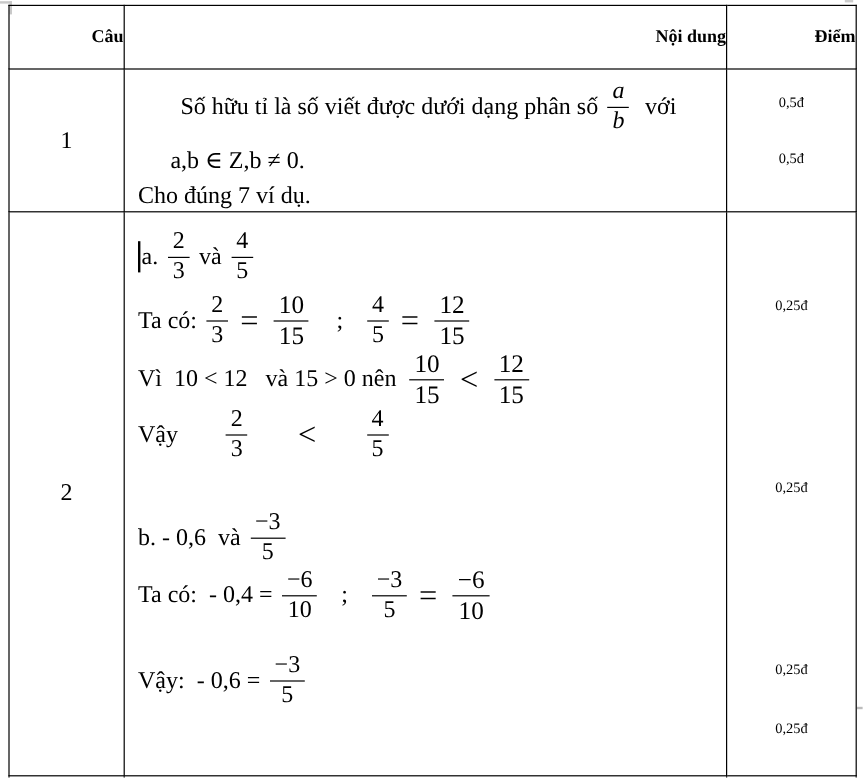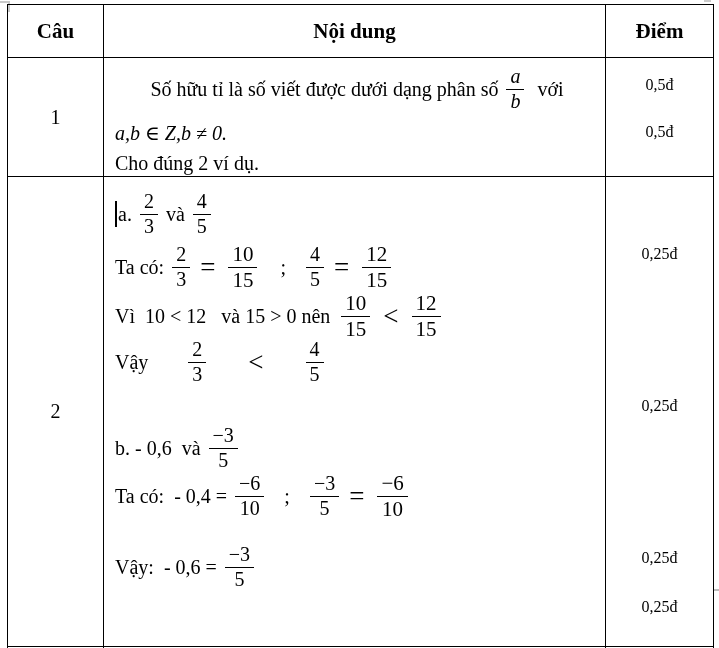--- a/index.html
+++ b/index.html
@@ -7,28 +7,28 @@
     width:719px;height:648px;overflow:hidden;position:relative;
     background:#ffffff;color:#000;
     font-family:"Liberation Serif","DejaVu Serif",serif;
   }
   
   table.answer-table{
     position:absolute;left:7px;top:4px;width:706px;
     border-collapse:collapse;table-layout:fixed;
   }
   td,th{border:1.5px solid #000;overflow:hidden;}
-  th{font-size:21px;font-weight:bold;text-align:center;vertical-align:middle;padding:0;}
+  th{font-size:15px;font-weight:bold;text-align:right;vertical-align:middle;padding:0;}
   tr.header-row{height:53px;}
   tr.row-q1{height:112px;}
   tr.row-q2{height:470px;}
   tr.row-next{height:30px;}
   td.cau-cell{text-align:center;vertical-align:middle;font-size:20px;}
   td.content-cell{vertical-align:top;padding:4px 6px 0 11px;font-size:20px;}
-  td.points-cell{position:relative;vertical-align:top;font-size:16px;padding:0;}
+  td.points-cell{position:relative;vertical-align:top;font-size:12px;padding:0;}
   
   .pt{position:absolute;left:0;width:100%;text-align:center;line-height:24px;}
   .pts-1 .pt:nth-child(1){top:15px;}
   .pts-1 .pt:nth-child(2){top:62px;}
   .pts-2 .pt:nth-child(1){top:65px;}
   .pts-2 .pt:nth-child(2){top:217px;}
   .pts-2 .pt:nth-child(3){top:369px;}
   .pts-2 .pt:nth-child(4){top:418px;}
   
   .line{display:flex;align-items:center;white-space:pre;}
@@ -43,21 +43,21 @@
   .lines-2 .line:nth-child(6){height:50px;}
   .lines-2 .line:nth-child(7){height:50px;margin-top:21px;}
   
   .f{display:inline-block;text-align:center;line-height:1.08;margin:0 3px;}
   .f .n{display:block;border-bottom:1.5px solid #000;padding:0 4px 1px;}
   .f .d{display:block;padding-top:1px;}
   .bf{font-size:21px;margin:0 6px;}
   .if{font-style:italic;}
   .seg-bop{font-size:27px;margin:0 7px;line-height:1;}
   .seg-sep{margin:0 17px;}
-  .seg-ital{font-style:italic;}
+  .seg-ital{margin-left:27px;}
   .seg-caret{display:inline-block;width:2px;height:26px;background:#000;margin-right:1px;}
   
   .artifact-tl{position:absolute;left:0;top:1px;width:8px;height:9px;
     border-top:2px solid #c9c9c9;border-right:2px solid #c9c9c9;}
   .artifact-tr{position:absolute;left:704px;top:0;width:7px;height:2px;background:#cccccc;}
   .artifact-r{position:absolute;left:714px;top:589px;width:5px;height:2px;background:#bdbdbd;}
 </style>
 </head>
 <body>
 
@@ -78,21 +78,21 @@
       <th>Điểm</th>
     </tr>
   </thead>
   <tbody>
     <tr class="row-q1">
       <td class="cau-cell">1</td>
       <td class="content-cell">
         <div class="lines-1">
             <div class="line"><span class="seg-txt">Số hữu tỉ là số viết được dưới dạng phân số </span><span class="f if"><span class="n">a</span><span class="d">b</span></span><span class="seg-txt">  với</span></div>
             <div class="line"><span class="seg-ital">a,b ∈ Z,b ≠ 0.</span></div>
-            <div class="line"><span class="seg-txt">Cho đúng 2 ví dụ.</span></div>
+            <div class="line"><span class="seg-txt">Cho đúng 7 ví dụ.</span></div>
           </div>
       </td>
       <td class="points-cell">
         <div class="pts-1">
             <span class="pt">0,5đ</span>
             <span class="pt">0,5đ</span>
           </div>
       </td>
     </tr>
     <tr class="row-q2">

